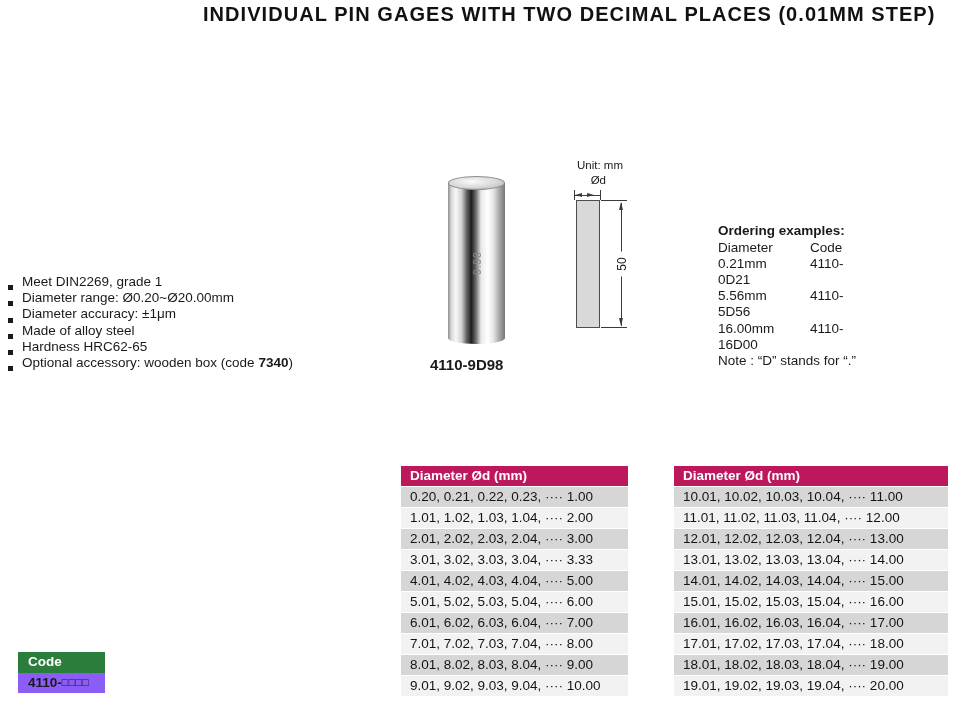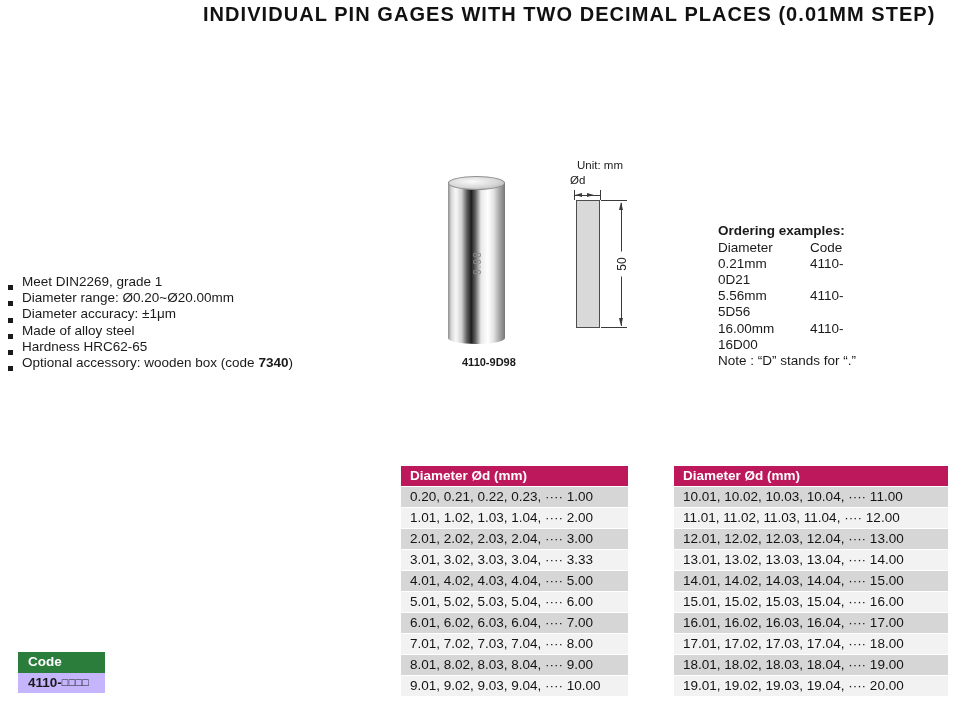--- a/index.html
+++ b/index.html
@@ -23,25 +23,25 @@
     background:linear-gradient(90deg,#8d8d8d 0%,#d9d9d9 6%,#f8f8f8 14%,#cfcfcf 24%,
       #606060 33%,#1f1f1f 41%,#6e6e6e 49%,#e9e9e9 58%,#ffffff 70%,#e3e3e3 80%,
       #a8a8a8 90%,#777777 100%);
     border-radius:0 0 28px 28px / 0 0 6px 6px; }
   .pin-top { position:absolute; left:0; top:0; width:57px; height:14px; border-radius:50%;
     background:radial-gradient(ellipse at 42% 38%, #fafafa 0%, #d8d8d8 55%, #a9a9a9 100%);
     border:1px solid #8f8f8f; }
   .pin-marking { position:absolute; left:50%; top:50%;
     transform:translate(-50%,-50%) rotate(-90deg);
     font-size:10px; color:#8a8a8a; letter-spacing:1px; white-space:nowrap; }
-  .model-label { position:absolute; left:430px; top:356px; font-size:11px; font-weight:bold;margin-left:32px; }
+  .model-label { position:absolute; left:430px; top:356px; font-size:15px; font-weight:bold; }
 
   
   .unit-label { position:absolute; left:577px; top:159px; font-size:11.5px; }
-  .dia-label  { position:absolute; left:570px; top:174px; width:36px; text-align:left; font-size:11.5px; }
+  .dia-label  { position:absolute; left:570px; top:174px; width:36px; text-align:right; font-size:11.5px; }
   .dim-rect { position:absolute; left:576px; top:200px; width:24px; height:128px;
               background:#d9d9d9; border:1px solid #4d4d4d; }
   .line { position:absolute; background:#3a3a3a; }
   .h-dim-line  { left:574px; top:195px; width:27px; height:1px; }
   .h-tick-l    { left:574px; top:190px; width:1px; height:10px; }
   .h-tick-r    { left:600px; top:190px; width:1px; height:10px; }
   .ext-top     { left:601px; top:200px; width:26px; height:1px; }
   .ext-bottom  { left:601px; top:327px; width:26px; height:1px; }
   .v-dim-line  { left:621px; top:203px; width:1px; height:123px; }
   .arr { position:absolute; width:0; height:0; }
@@ -68,21 +68,21 @@
            font-weight:bold; padding-left:9px; border-bottom:1px solid #ffffff; }
   .trow { height:21px; line-height:20px; padding-left:9px; border-bottom:1px solid #ffffff;
           color:#141414; white-space:nowrap; }
   .tbody .trow:nth-child(odd)  { background:#d6d6d6; }
   .tbody .trow:nth-child(even) { background:#f2f2f2; }
 
   
   .code-box { position:absolute; left:18px; top:652px; width:87px; font-size:13.5px; }
   .code-head { height:21px; line-height:20px; background:#2b7d3c; color:#fff;
                font-weight:bold; padding-left:10px; }
-  .code-val { height:20px; line-height:19px; background:#c4b5fd; padding-left:10px; }
+  .code-val { height:20px; line-height:19px; background:#8b5cf6; padding-left:10px; }
   .code-prefix { font-weight:bold; }
   .code-squares { font-size:10.5px; font-weight:bold; letter-spacing:0.5px;
                   position:relative; top:-1px; }
 </style>
 </head>
 <body>
 
 <div class="page">
 
   <div class="title">INDIVIDUAL PIN GAGES WITH TWO DECIMAL PLACES (0.01MM STEP)</div>

